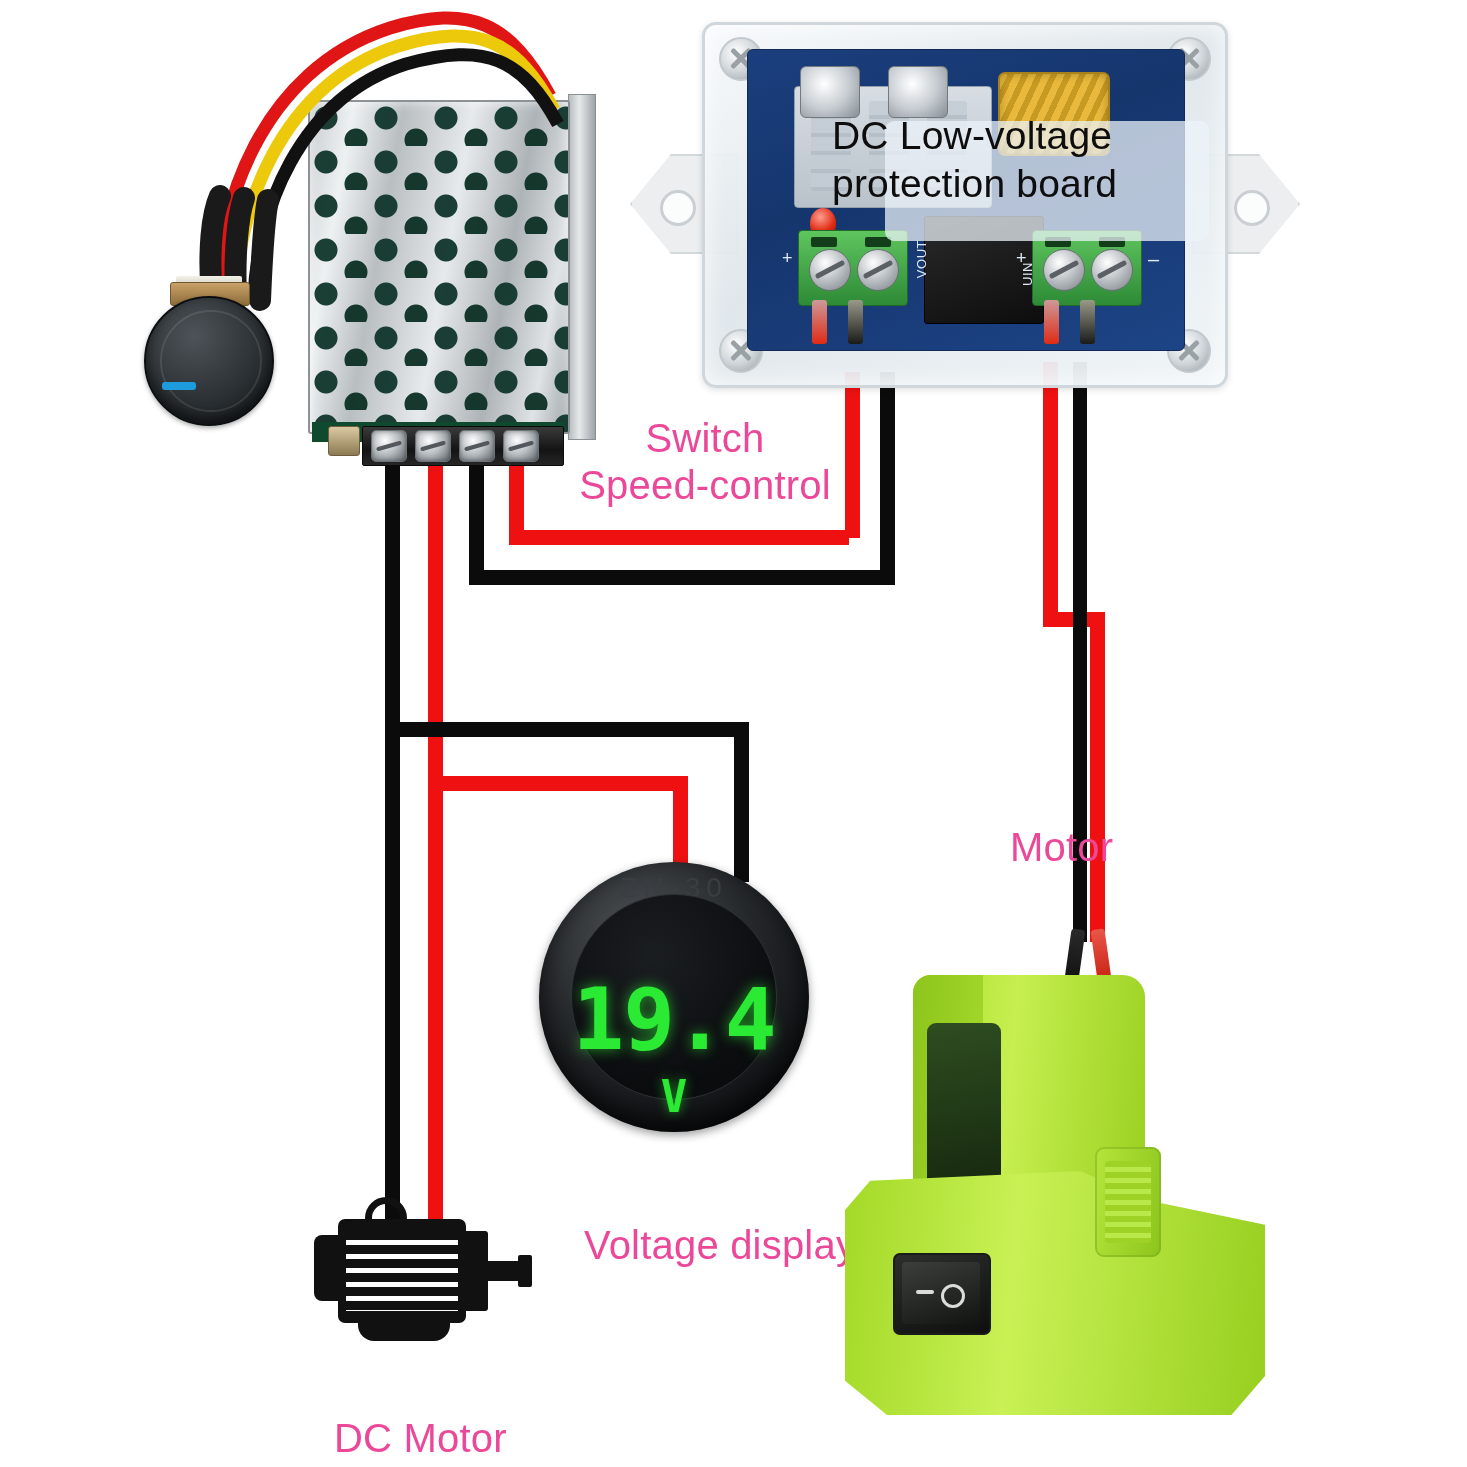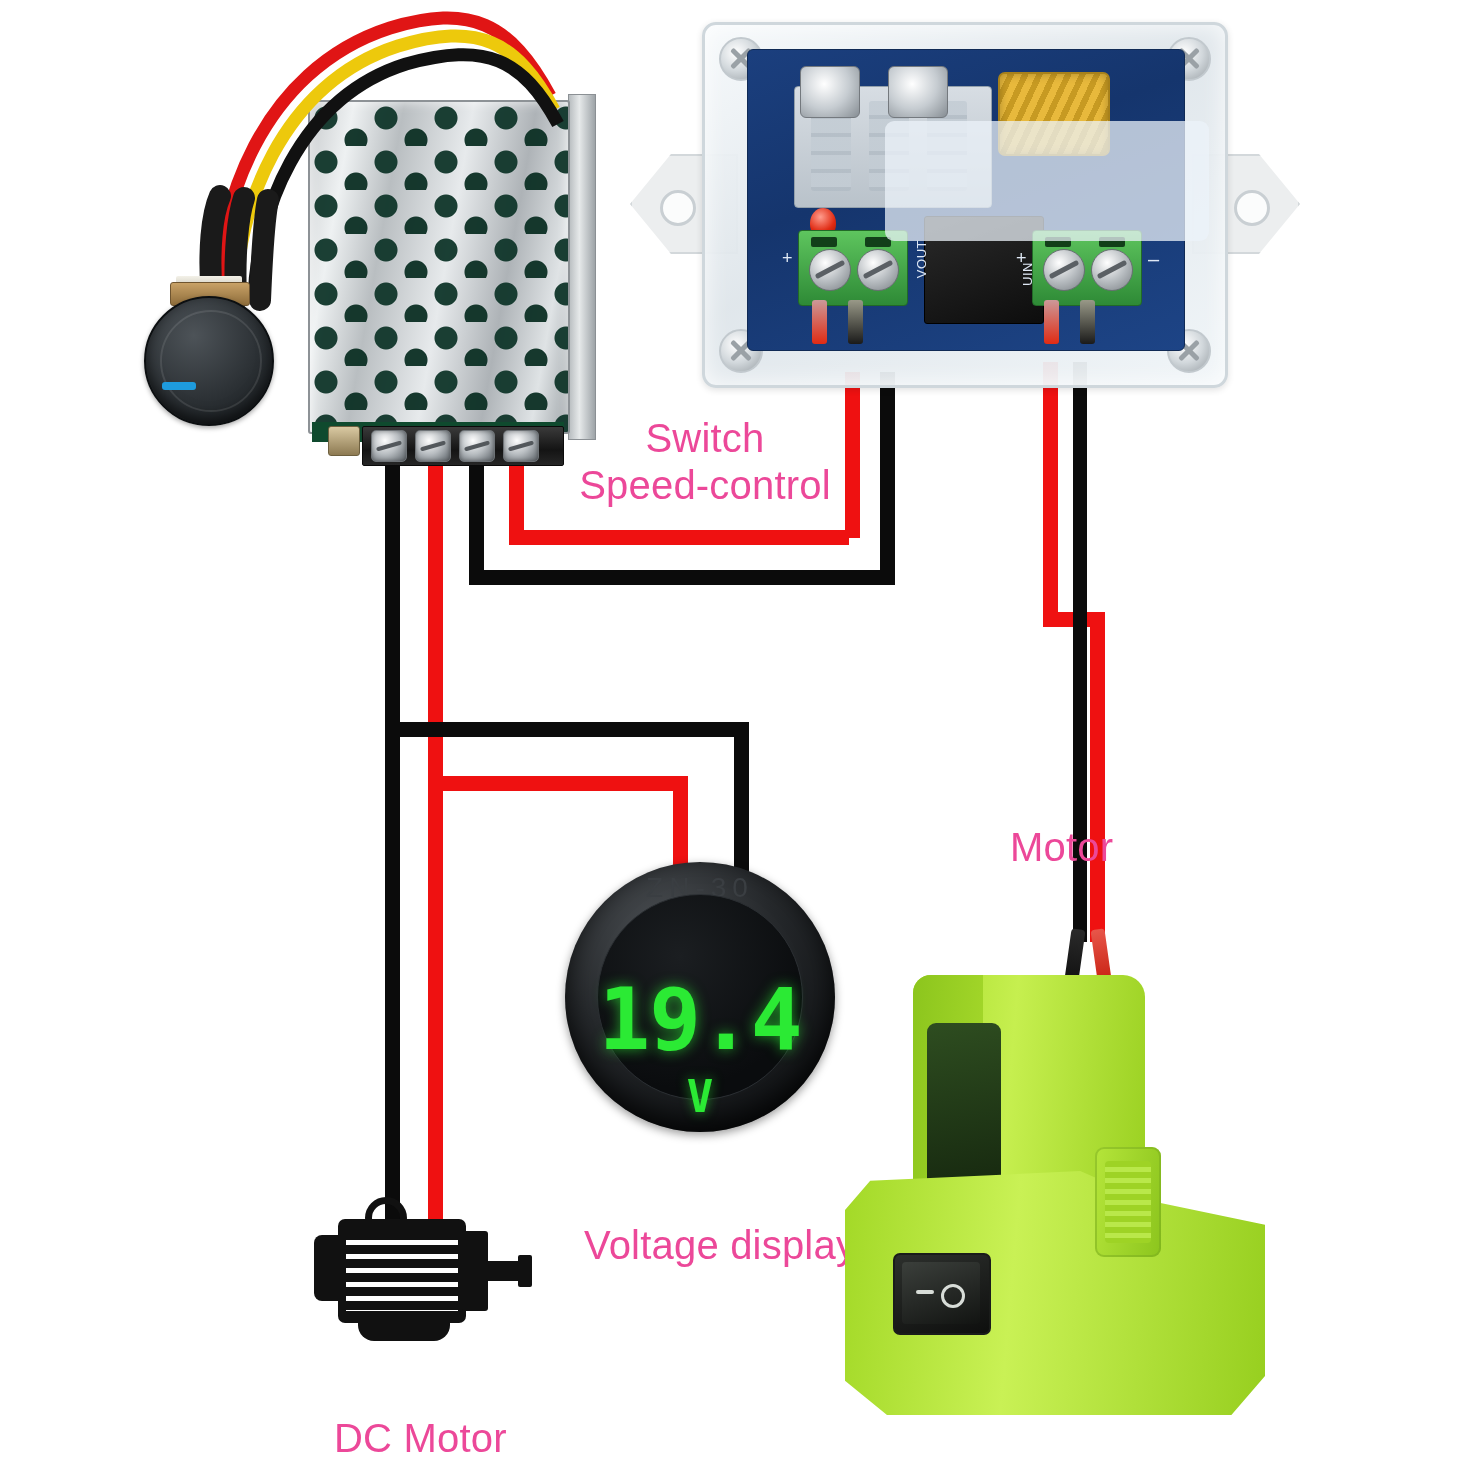--- a/index.html
+++ b/index.html
@@ -86,21 +86,21 @@
   .casescrew{position:absolute;width:40px;height:40px;border-radius:50%;
       background:radial-gradient(circle at 38% 34%,#ffffff,#d2d8dc 50%,#9aa1a6);border:2px solid #c2c9ce;}
   .casescrew:after,.casescrew:before{content:"";position:absolute;left:7px;top:17px;width:26px;height:5px;background:#9aa1a6;border-radius:2px;}
   .casescrew:before{transform:rotate(45deg);}
   .casescrew:after{transform:rotate(-45deg);}
   .pigtail{position:absolute;width:15px;height:44px;border-radius:3px;}
   .overlay{position:absolute;left:180px;top:96px;width:324px;height:120px;
       background:rgba(236,243,250,.74);border-radius:9px;}
   #protlabel{left:832px;top:112px;width:300px;font-size:39px;line-height:1.22;color:#0d0d0d;text-align:left;}
   
-  #volt{left:565px;top:862px;width:270px;height:270px;}
+  #volt{left:539px;top:862px;width:270px;height:270px;}
   .vbody{position:absolute;inset:0;border-radius:50%;
       background:radial-gradient(circle at 36% 26%,#4a4e52,#26292c 42%,#101214 78%,#07080a);
       box-shadow:inset 0 -10px 26px rgba(0,0,0,.75), 0 3px 10px rgba(0,0,0,.4);}
   .vface{position:absolute;left:32px;top:32px;right:32px;bottom:32px;border-radius:50%;
       background:radial-gradient(circle at 40% 30%,#1b1e21,#0a0c0e 70%);border:1px solid #2b2f33;}
   .vtop{position:absolute;left:50%;top:10px;transform:translateX(-50%);color:#3a3e42;
       font-size:28px;letter-spacing:6px;font-family:"Liberation Sans",sans-serif;}
   .vnum{position:absolute;left:0;right:0;top:74px;text-align:center;color:#2bea34;
       font-family:"DejaVu Sans Mono",monospace;font-size:86px;font-weight:bold;letter-spacing:-1px;
       text-shadow:0 0 14px rgba(43,234,52,.65);}
@@ -251,20 +251,22 @@
         <div class="boardtxt" style="left:400px;top:198px;font-size:20px;">–</div>
 
         <div class="pigtail" style="left:64px;top:250px;background:linear-gradient(180deg,#c99,#e02b13);"></div>
         <div class="pigtail" style="left:100px;top:250px;background:linear-gradient(180deg,#998,#1a1a1a);"></div>
         <div class="pigtail" style="left:296px;top:250px;background:linear-gradient(180deg,#c99,#e02b13);"></div>
         <div class="pigtail" style="left:332px;top:250px;background:linear-gradient(180deg,#998,#1a1a1a);"></div>
       </div>
       <div class="overlay"></div>
     </div>
   </div>
+  <div class="lbl" id="protlabel">DC Low-voltage
+protection board</div>
 
   <div class="lbl center" style="left:575px;top:415px;width:260px;">Switch
 Speed-control</div>
   <div class="lbl" style="left:1010px;top:824px;">Motor</div>
   <div class="lbl" style="left:584px;top:1222px;">Voltage display</div>
   <div class="lbl" style="left:334px;top:1370px;margin-top:45px;">DC Motor
 Controller</div>
 
   <div id="volt" class="abs">
     <div class="vbody"></div>

